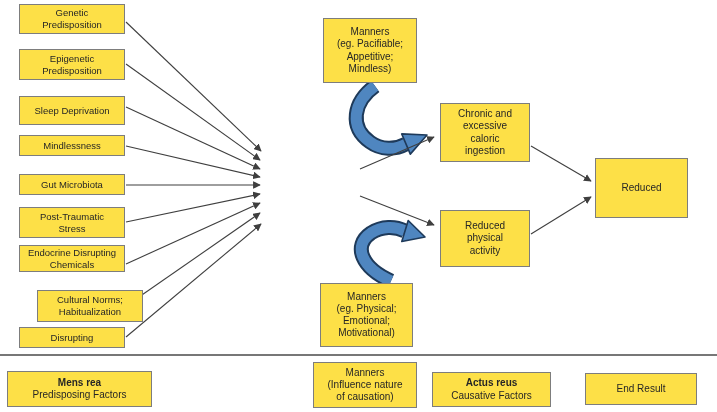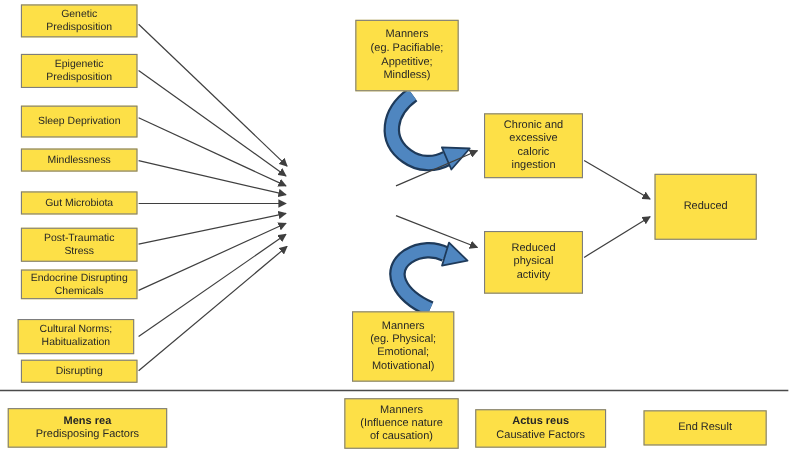--- a/index.html
+++ b/index.html
@@ -73,21 +73,21 @@
 Predisposition</span></div>
   <div class="bx fct" style="left:19px;top:49px;width:106px;height:31px"><span>Epigenetic
 Predisposition</span></div>
   <div class="bx fct" style="left:19px;top:96px;width:106px;height:29px"><span>Sleep Deprivation</span></div>
   <div class="bx fct" style="left:19px;top:135px;width:106px;height:21px"><span>Mindlessness</span></div>
   <div class="bx fct" style="left:19px;top:207px;width:106px;height:31px"><span>Post-Traumatic
 Stress</span></div>
   <div class="bx fct" style="left:19px;top:174px;width:106px;height:21px"><span>Gut Microbiota</span></div>
   <div class="bx fct" style="left:19px;top:245px;width:106px;height:27px"><span>Endocrine Disrupting
 Chemicals</span></div>
-  <div class="bx fct" style="left:16px;top:290px;width:106px;height:32px"><span>Cultural Norms;
+  <div class="bx fct" style="left:37px;top:290px;width:106px;height:32px"><span>Cultural Norms;
 Habitualization</span></div>
   <div class="bx fct" style="left:19px;top:327px;width:106px;height:21px"><span>Disrupting</span></div>
 
 
   <div class="bx" style="left:323px;top:18px;width:94px;height:65px">
     <span class="b">Manners</span>
     <span>(eg. Pacifiable;
 Appetitive;
 Mindless)</span>
   </div>

